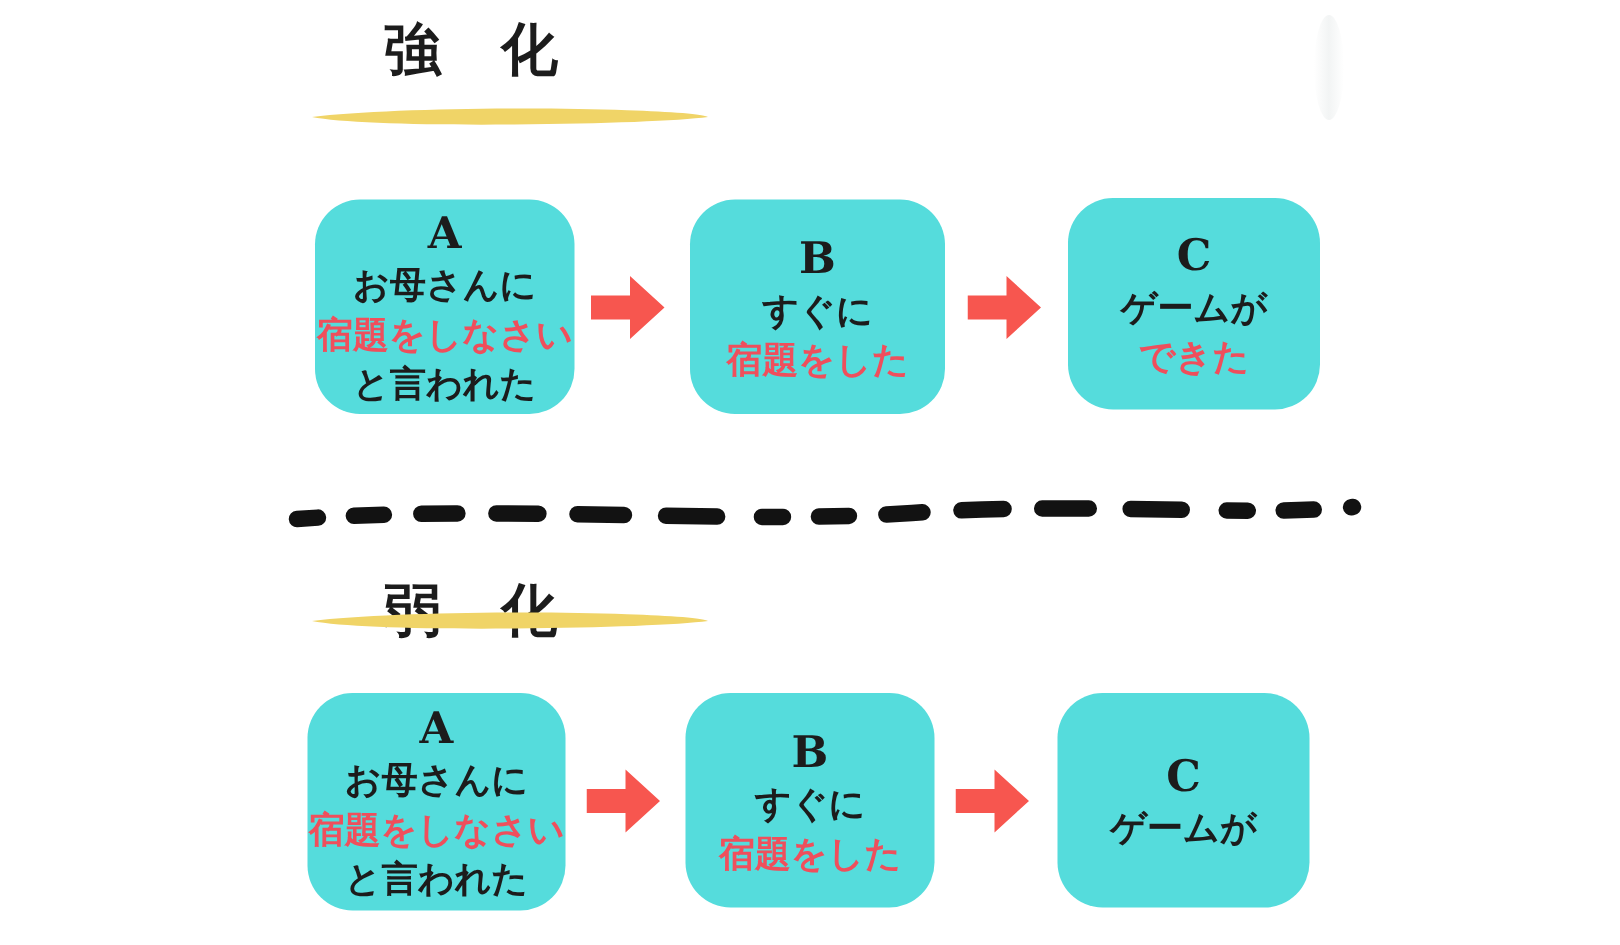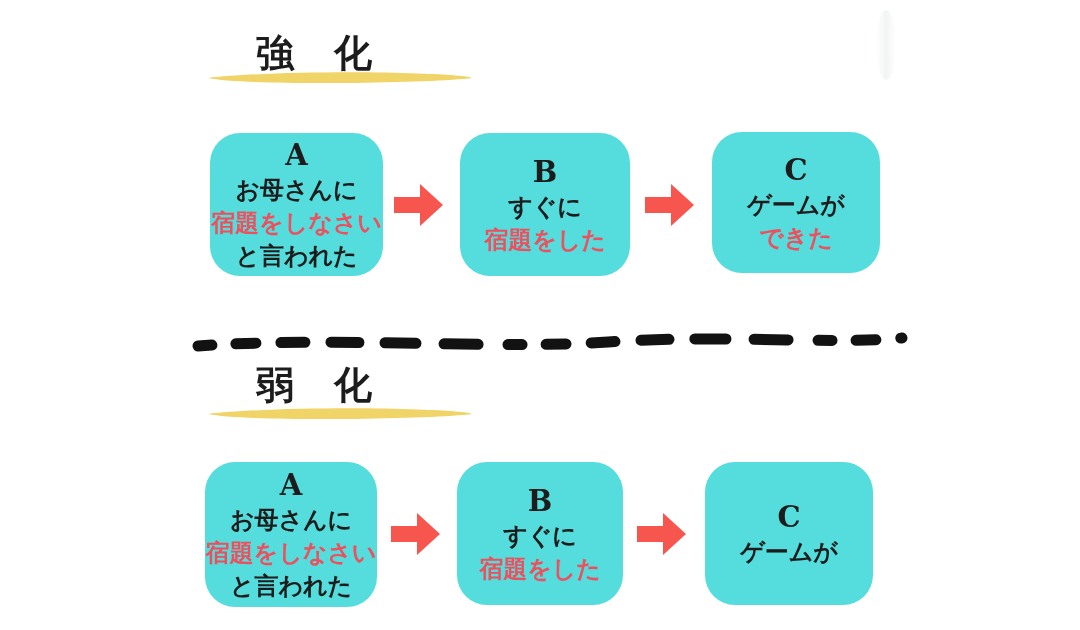--- a/index.html
+++ b/index.html
@@ -51,21 +51,21 @@
     position:absolute; left:876px; top:10px; width:20px; height:70px;
     background:linear-gradient(90deg, rgba(130,150,150,0) 0%, rgba(130,150,150,0.10) 50%, rgba(130,150,150,0) 100%);
     border-radius:50%;
   }
 </style>
 </head>
 <body>
 
 <div class="canvas">
 
-  <div class="section-title" style="left:256px; top:28px;">強　化</div>
+  <div class="section-title" style="left:256px; top:8px;">強　化</div>
 
   <svg class="underline-svg" style="left:203px; top:70px;" width="274" height="16" viewBox="0 0 274 16">
     <path d="M5 8 C 50 2.5, 150 1, 215 3.5 C 245 4.5, 266 6, 269 8 C 250 10.5, 200 12.5, 140 13 C 80 13.5, 25 12, 5 8 Z" fill="var(--underline,#f0d467)"></path>
   </svg>
 
   <div class="flow-box" style="left:210px; top:133px; width:173px; height:143px;">
     <div class="letter">A</div>
     <div class="line">お母さんに</div>
     <div class="line red">宿題をしなさい</div>
     <div class="line">と言われた</div>
@@ -92,21 +92,21 @@
   <div class="flow-box" style="left:712px; top:132px; width:168px; height:141px;">
     <div class="letter">C</div>
     <div class="line">ゲームが</div>
     <div class="line red">できた</div>
   </div>
 
   <svg class="divider" viewBox="0 0 724 36">
     <path d="M10 20 C 150 10, 300 24, 420 16 C 540 8, 640 19, 714 12" fill="none" stroke="var(--divider,#121212)" stroke-width="11" stroke-linecap="round" stroke-dasharray="14 24 20 25 24 26 28 26 31 28 34 30"></path>
   </svg>
 
-  <div class="section-title" style="left:256px; top:360px;text-align:center;">弱　化</div>
+  <div class="section-title" style="left:256px; top:382px;text-align:center;">弱　化</div>
 
   <svg class="underline-svg" style="left:203px; top:406px;" width="274" height="16" viewBox="0 0 274 16">
     <path d="M5 8 C 50 2.5, 150 1, 215 3.5 C 245 4.5, 266 6, 269 8 C 250 10.5, 200 12.5, 140 13 C 80 13.5, 25 12, 5 8 Z" fill="var(--underline,#f0d467)"></path>
   </svg>
 
   <div class="flow-box" style="left:205px; top:462px; width:172px; height:145px;">
     <div class="letter">A</div>
     <div class="line">お母さんに</div>
     <div class="line red">宿題をしなさい</div>
     <div class="line">と言われた</div>

